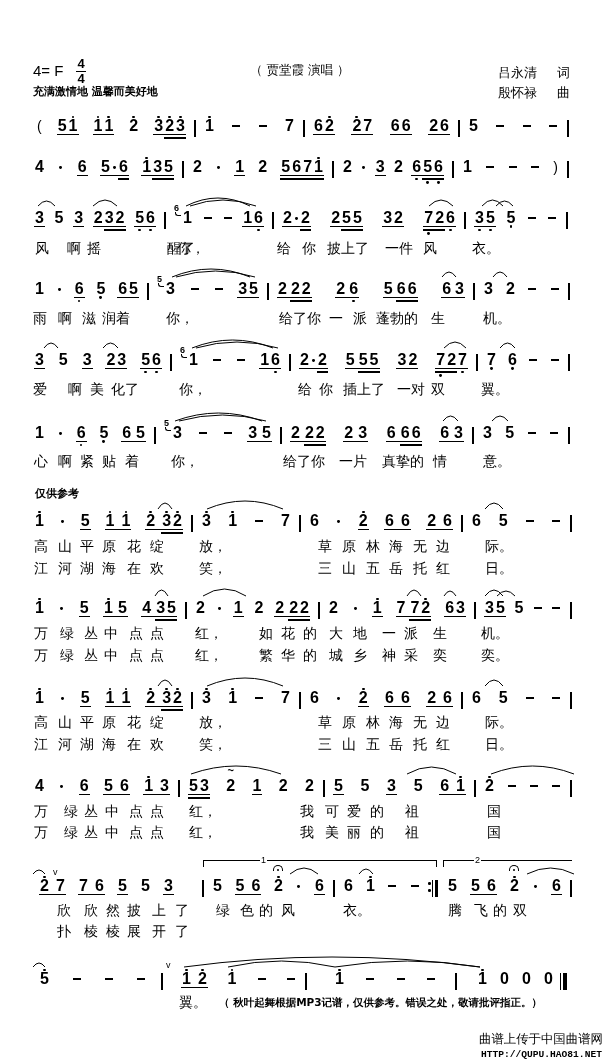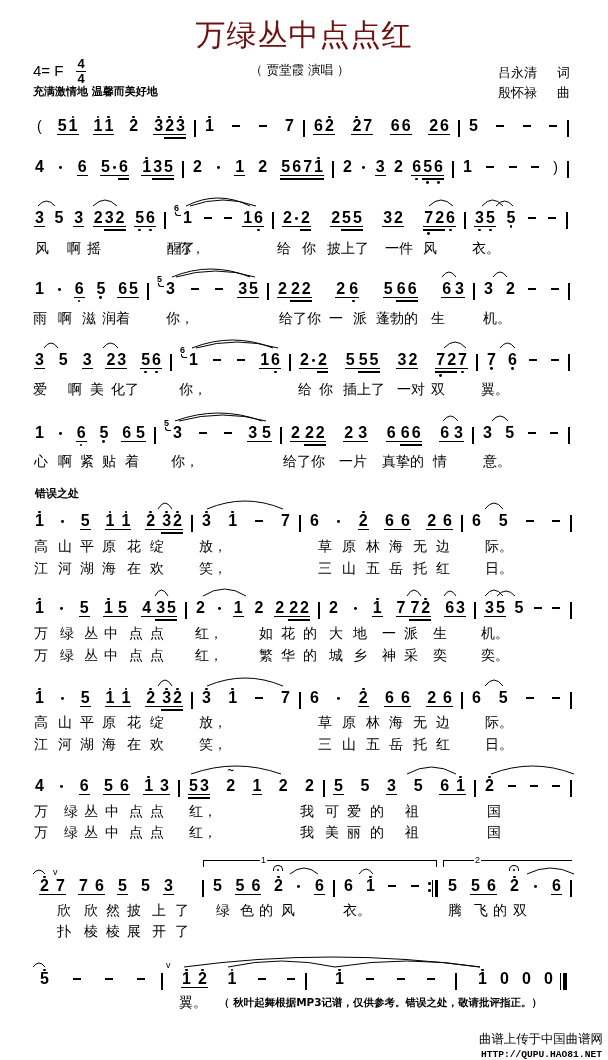--- a/index.html
+++ b/index.html
@@ -44,38 +44,37 @@
   .volta-label{position:absolute;top:-6px;font-size:9px;line-height:10px;background:#fff;padding:0 1px;}
   .lyric{position:absolute;font-family:"DejaVu Serif","Liberation Serif",serif;font-size:14px;line-height:16px;white-space:nowrap;}
   .footnote{position:absolute;font-family:"DejaVu Sans",sans-serif;font-size:10.5px;line-height:14px;font-weight:bold;white-space:nowrap;}
   .wm1{position:absolute;left:479px;top:1031px;font-family:"DejaVu Sans",sans-serif;font-size:12.4px;line-height:16px;white-space:nowrap;}
   .wm2{position:absolute;left:481px;top:1049px;font-family:"Liberation Mono",monospace;font-size:9.6px;line-height:11px;font-weight:bold;white-space:nowrap;}
 </style>
 </head>
 <body>
 
 <div id="sheet">
-  <div class="title" style="color: rgb(110, 16, 16);">万绿丛中点点红</div>
   <div class="key">4= F</div>
   <div class="timesig">
     <span class="ts">4</span>
     <span class="frac"></span>
     <span class="ts">4</span>
   </div>
   <div class="performer">（ 贾堂霞 演唱 ）</div>
   <div class="tempo">充满激情地 温馨而美好地</div>
   <div class="credit lyricist">
     <span>吕永清</span>
     <span>词</span>
   </div>
   <div class="credit composer">
     <span>殷怀禄</span>
     <span>曲</span>
   </div>
-  <div class="section-mark" id="section-mark" style="left: 35px; top: 487px;">错误之处</div>
+  <div class="section-mark" id="section-mark" style="left: 35px; top: 487px;">仅供参考</div>
   <div id="score">
       <div class="system" style="top: 117px;">
         <div class="measure" style="left: 37px; width: 158px; padding-left: 0px; padding-right: 10px;">
           <span class="paren">(</span>
           <span class="grp" style="gap: 2px;">
             <span class="note">
               <span class="digit">5</span>
             </span>
             <span class="note">
               <span class="digit">1</span>

